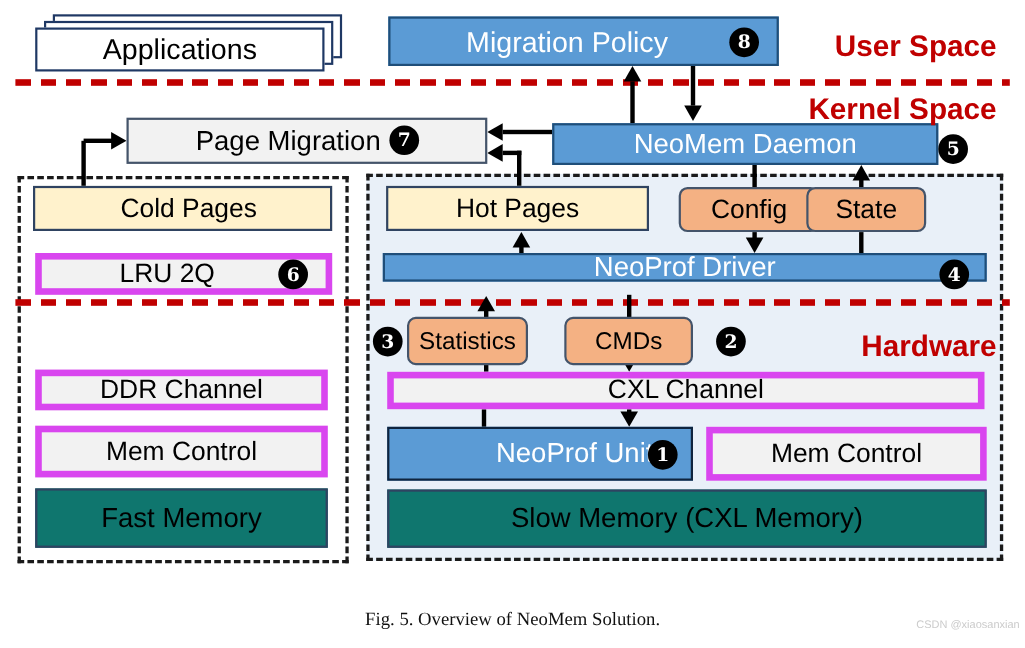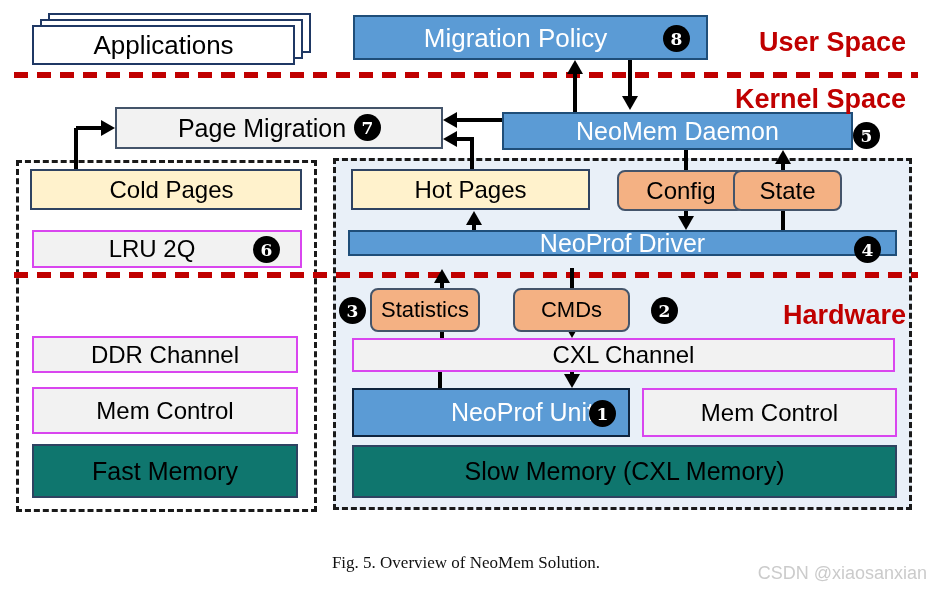--- a/index.html
+++ b/index.html
@@ -8,38 +8,38 @@
     font-family:"Liberation Sans",sans-serif;color:#000;
   }
   .panel{position:absolute;box-sizing:border-box;border:3px dashed #1a1a1a;z-index:0;}
   .redline{position:absolute;height:6px;z-index:1;
     background:repeating-linear-gradient(90deg,#C00000 0 14px,transparent 14px 23px);}
   .box{position:absolute;box-sizing:border-box;display:flex;align-items:center;justify-content:center;
     z-index:3;font-size:24px;line-height:1;white-space:nowrap;}
   .blue{background:#5B9BD5;border:2.5px solid #1F4E79;color:#fff;}
   .yellow{background:#FFF2CC;border:2px solid #2F4361;}
   .orange{background:#F4B183;border:2.5px solid #44546A;border-radius:8px;}
-  .gray{background:#F2F2F2;border:2px solid #d946ef;}
+  .gray{background:#F2F2F2;border:6px solid #d946ef;}
   .grayblue{background:#F2F2F2;border:2.5px solid #44546A;}
   .green{background:#0f766e;border:2.5px solid #2F4361;}
   .white{background:#fff;border:2px solid #1F3864;}
   .badge{position:absolute;width:27px;height:27px;border-radius:50%;background:#000;color:#fff;
     display:flex;align-items:center;justify-content:center;font-size:17px;font-weight:700;
     font-family:"DejaVu Serif",serif;z-index:4;}
   .space-label{position:absolute;color:#C00000;font-weight:700;font-size:27px;z-index:4;white-space:nowrap;}
   .vline{position:absolute;width:4px;background:#000;z-index:2;}
   .hline{position:absolute;height:4px;background:#000;z-index:2;}
   .ah{position:absolute;width:0;height:0;z-index:2;}
   .ah-up{border-left:8px solid transparent;border-right:8px solid transparent;border-bottom:14px solid #000;}
   .ah-down{border-left:8px solid transparent;border-right:8px solid transparent;border-top:14px solid #000;}
   .ah-left{border-top:8px solid transparent;border-bottom:8px solid transparent;border-right:14px solid #000;}
   .ah-right{border-top:8px solid transparent;border-bottom:8px solid transparent;border-left:14px solid #000;}
   .caption{position:absolute;left:0;right:0;top:553px;text-align:center;
     font-family:"Liberation Serif",serif;font-size:17px;color:#111;z-index:4;}
-  .watermark{position:absolute;right:5px;top:563px;font-size:18px;color:#cbcbcb;z-index:4;}
+  .watermark{position:absolute;right:5px;top:563px;font-size:10px;color:#cbcbcb;z-index:4;}
 </style>
 </head>
 <body>
 
 <div id="stage">
 
   <div class="panel" style="left:16px;top:160px;width:301px;height:352px;background:#fff;"></div>
   <div class="panel" style="left:333px;top:158px;width:579px;height:352px;background:#E9F0F8;"></div>
 
   <div class="redline" style="left:14px;top:72px;width:904px;"></div>

